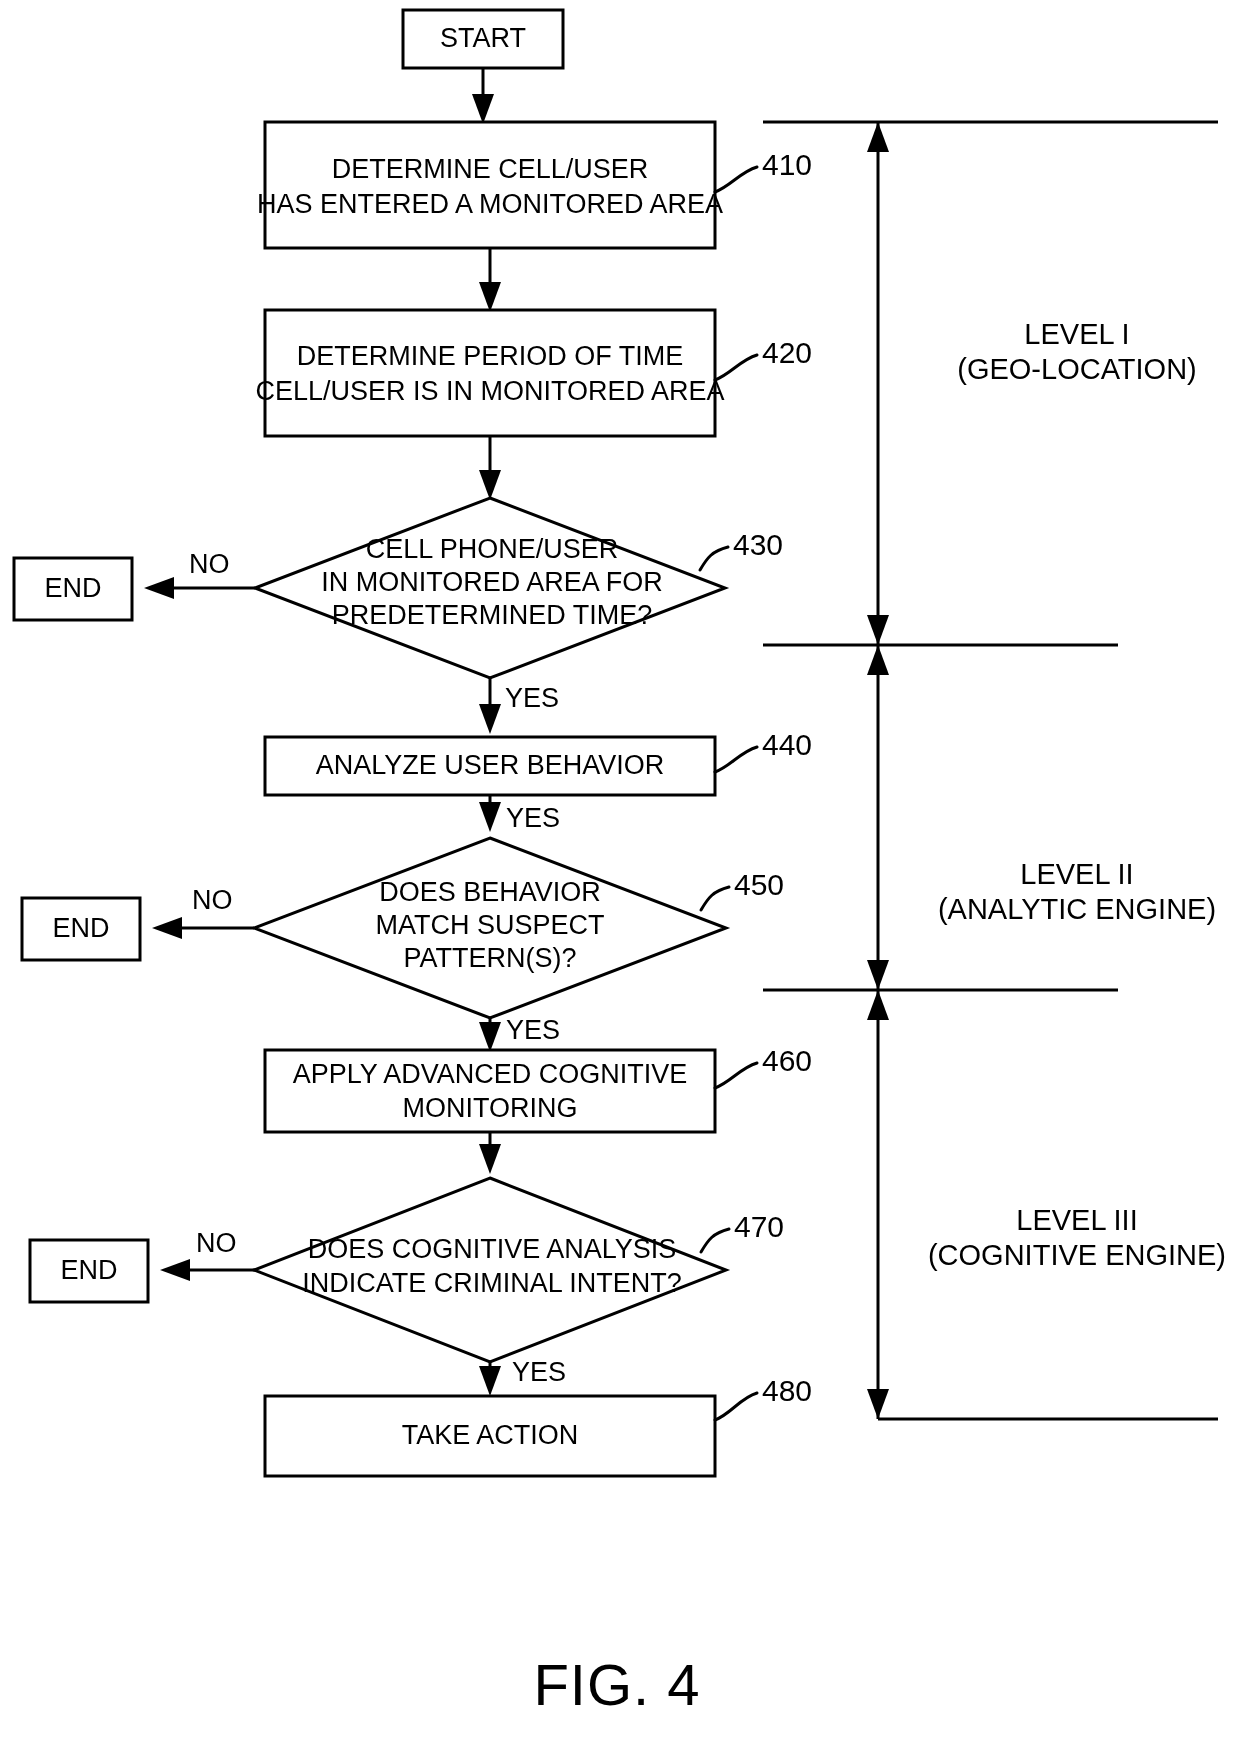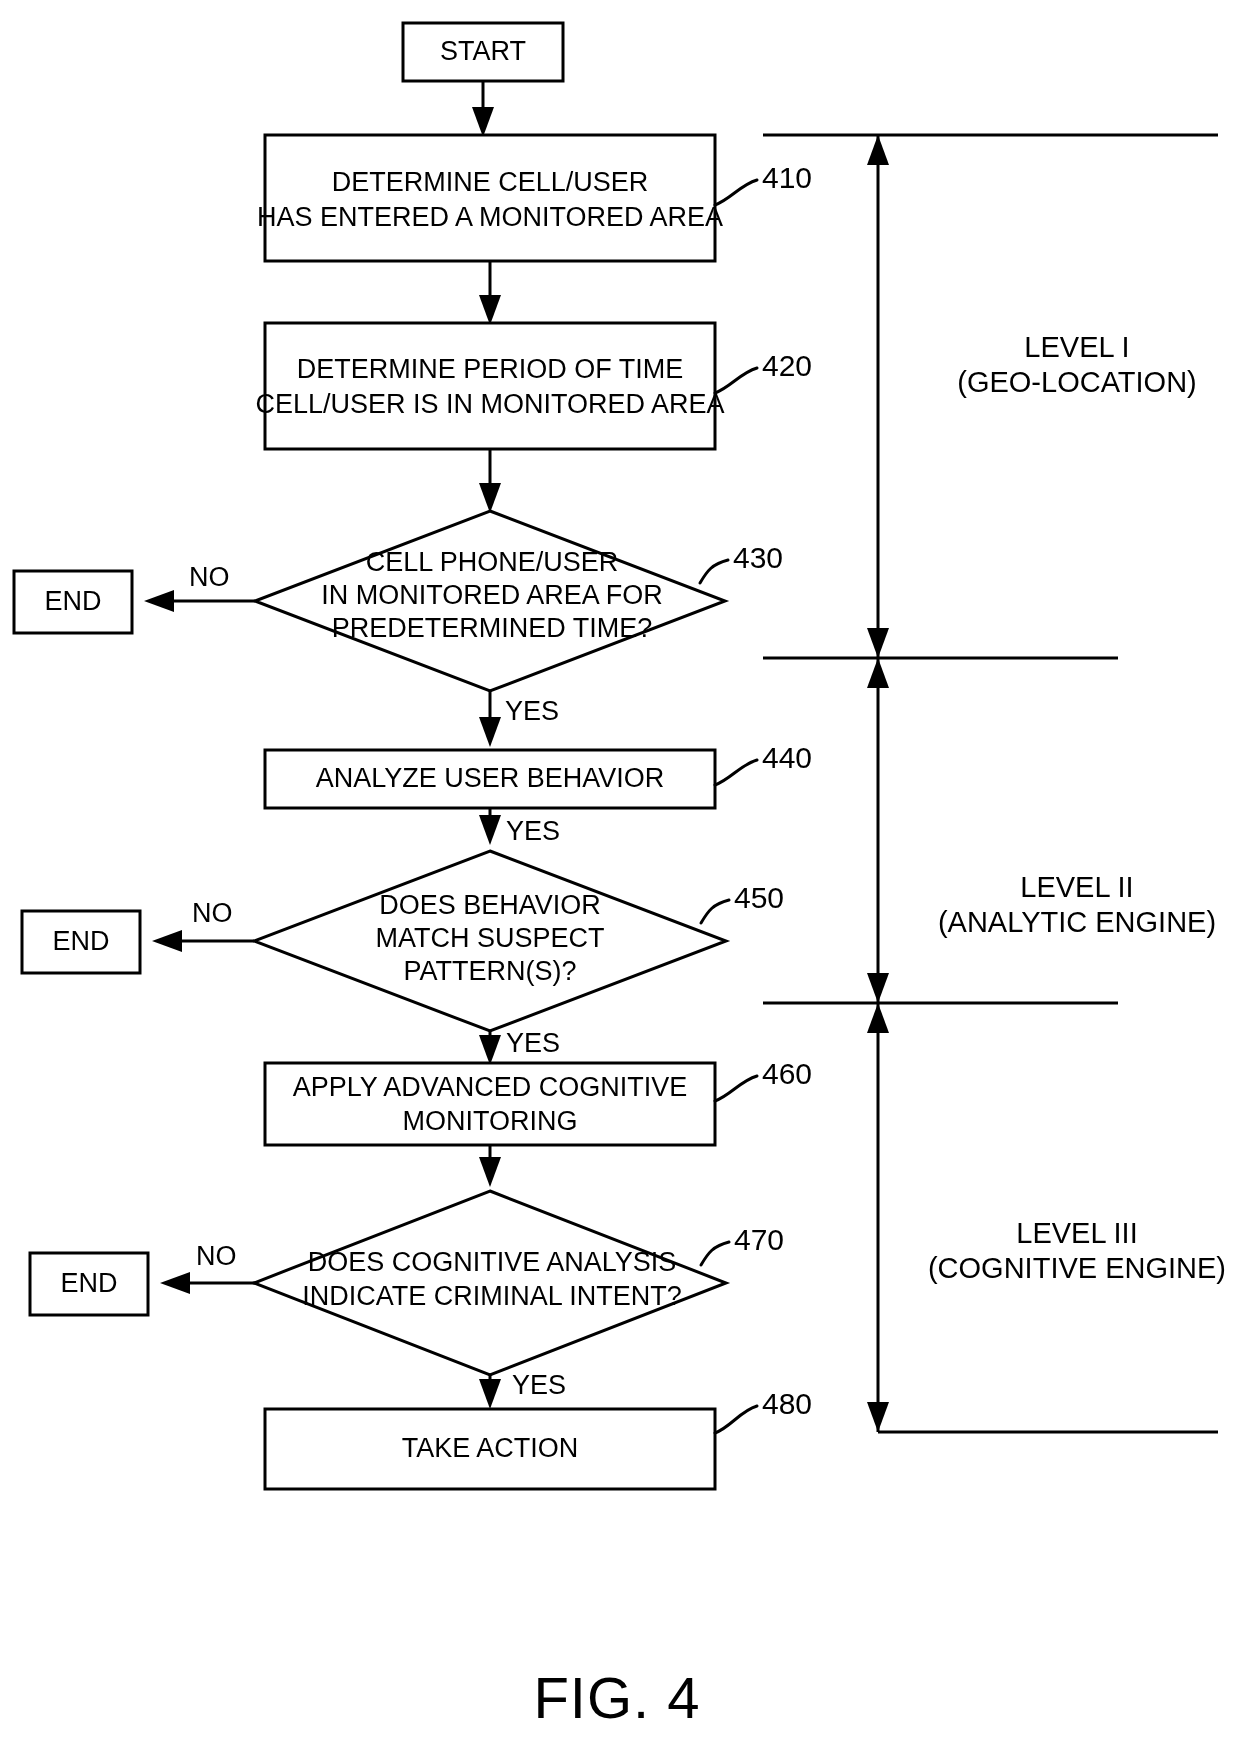--- a/index.html
+++ b/index.html
@@ -11,21 +11,20 @@
     width: 1240px;
     height: 1743px;
     font-family: "Liberation Sans", sans-serif;
     color: #000000;
     overflow: hidden;
   }
   #figure-root {
     position: relative;
     width: 1240px;
     height: 1678px;
-    margin-top: 13px;
   }
   svg#flowchart {
     display: block;
     width: 1240px;
     height: 1743px;
   }
   .node-box {
     fill: #ffffff;
     stroke: #000000;
     stroke-width: 3;

